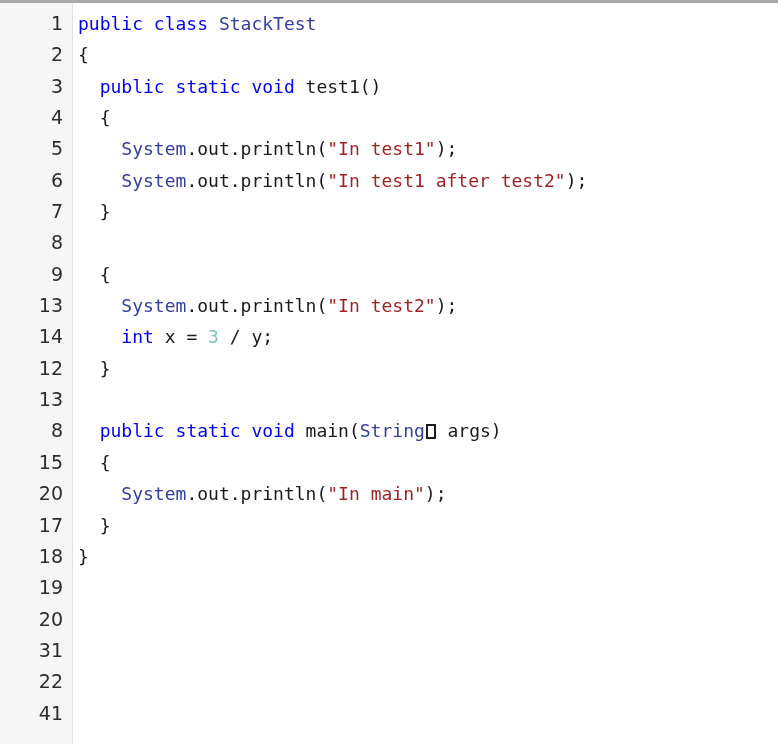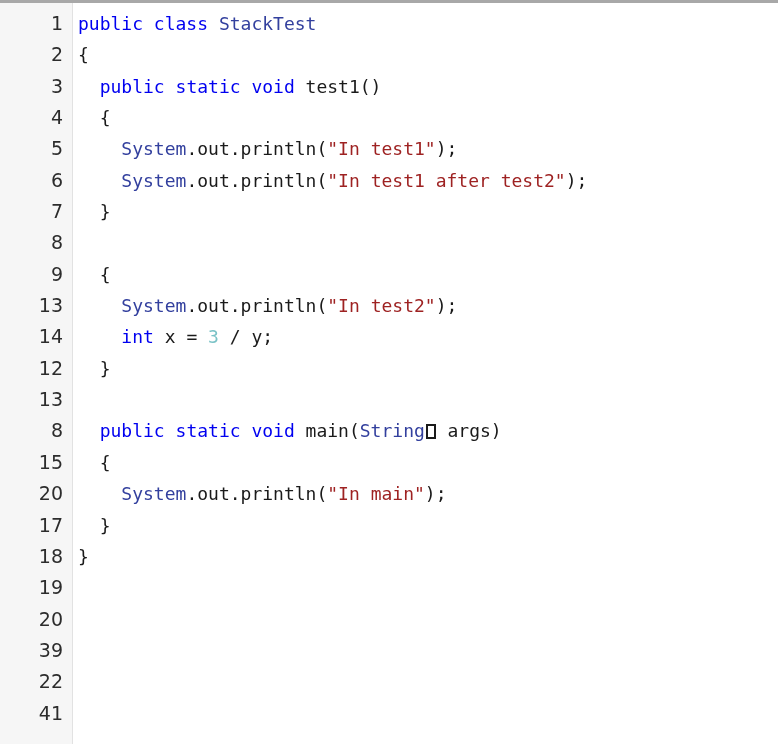--- a/index.html
+++ b/index.html
@@ -105,21 +105,21 @@
         <div class="gutter-line">14</div>
         <div class="gutter-line">12</div>
         <div class="gutter-line">13</div>
         <div class="gutter-line">8</div>
         <div class="gutter-line">15</div>
         <div class="gutter-line">20</div>
         <div class="gutter-line">17</div>
         <div class="gutter-line">18</div>
         <div class="gutter-line">19</div>
         <div class="gutter-line">20</div>
-        <div class="gutter-line">39</div>
+        <div class="gutter-line">31</div>
         <div class="gutter-line">22</div>
         <div class="gutter-line">41</div>
       </div>
 
     <div id="code-lines">
         <div class="code-line"><span class="tok-kw">public </span><span class="tok-kw">class </span><span class="tok-type">StackTest</span></div>
         <div class="code-line"><span class="tok-plain">{</span></div>
         <div class="code-line"><span class="tok-plain">  </span><span class="tok-kw">public </span><span class="tok-kw">static </span><span class="tok-kw">void </span><span class="tok-plain">test1()</span></div>
         <div class="code-line"><span class="tok-plain">  {</span></div>
         <div class="code-line"><span class="tok-plain">    </span><span class="tok-type">System</span><span class="tok-plain">.out.println(</span><span class="tok-str">"In test1"</span><span class="tok-plain">);</span></div>

